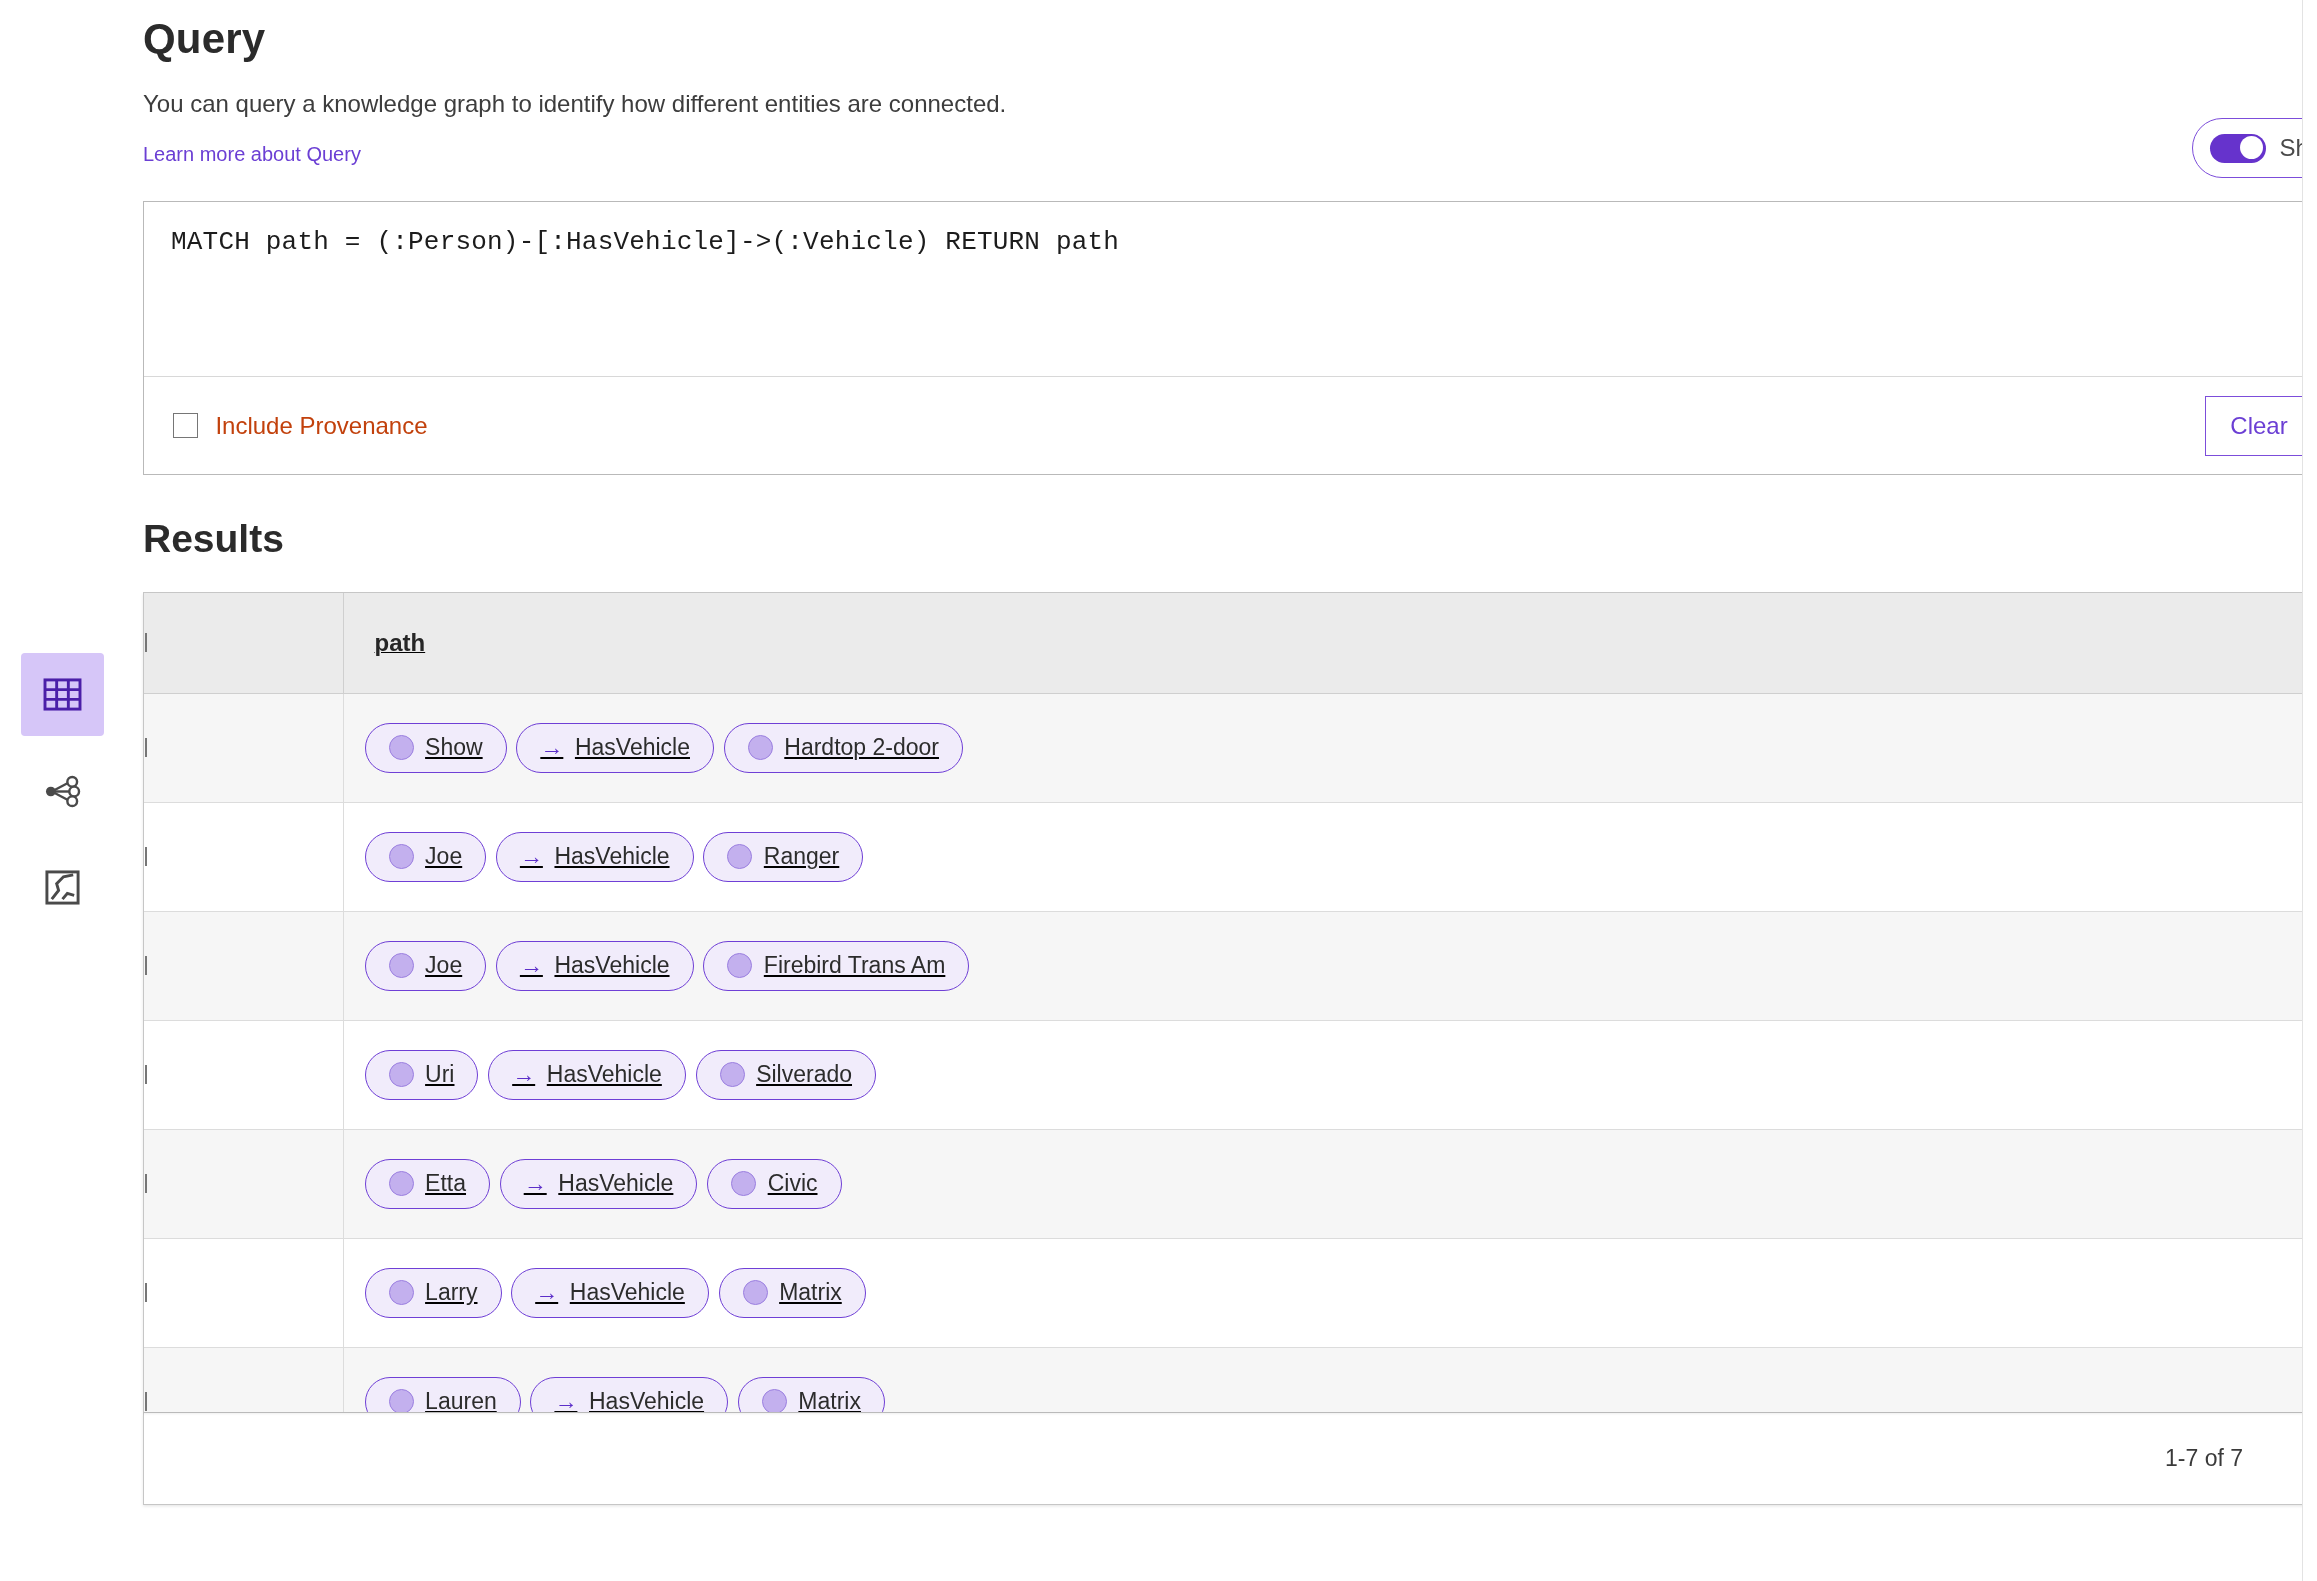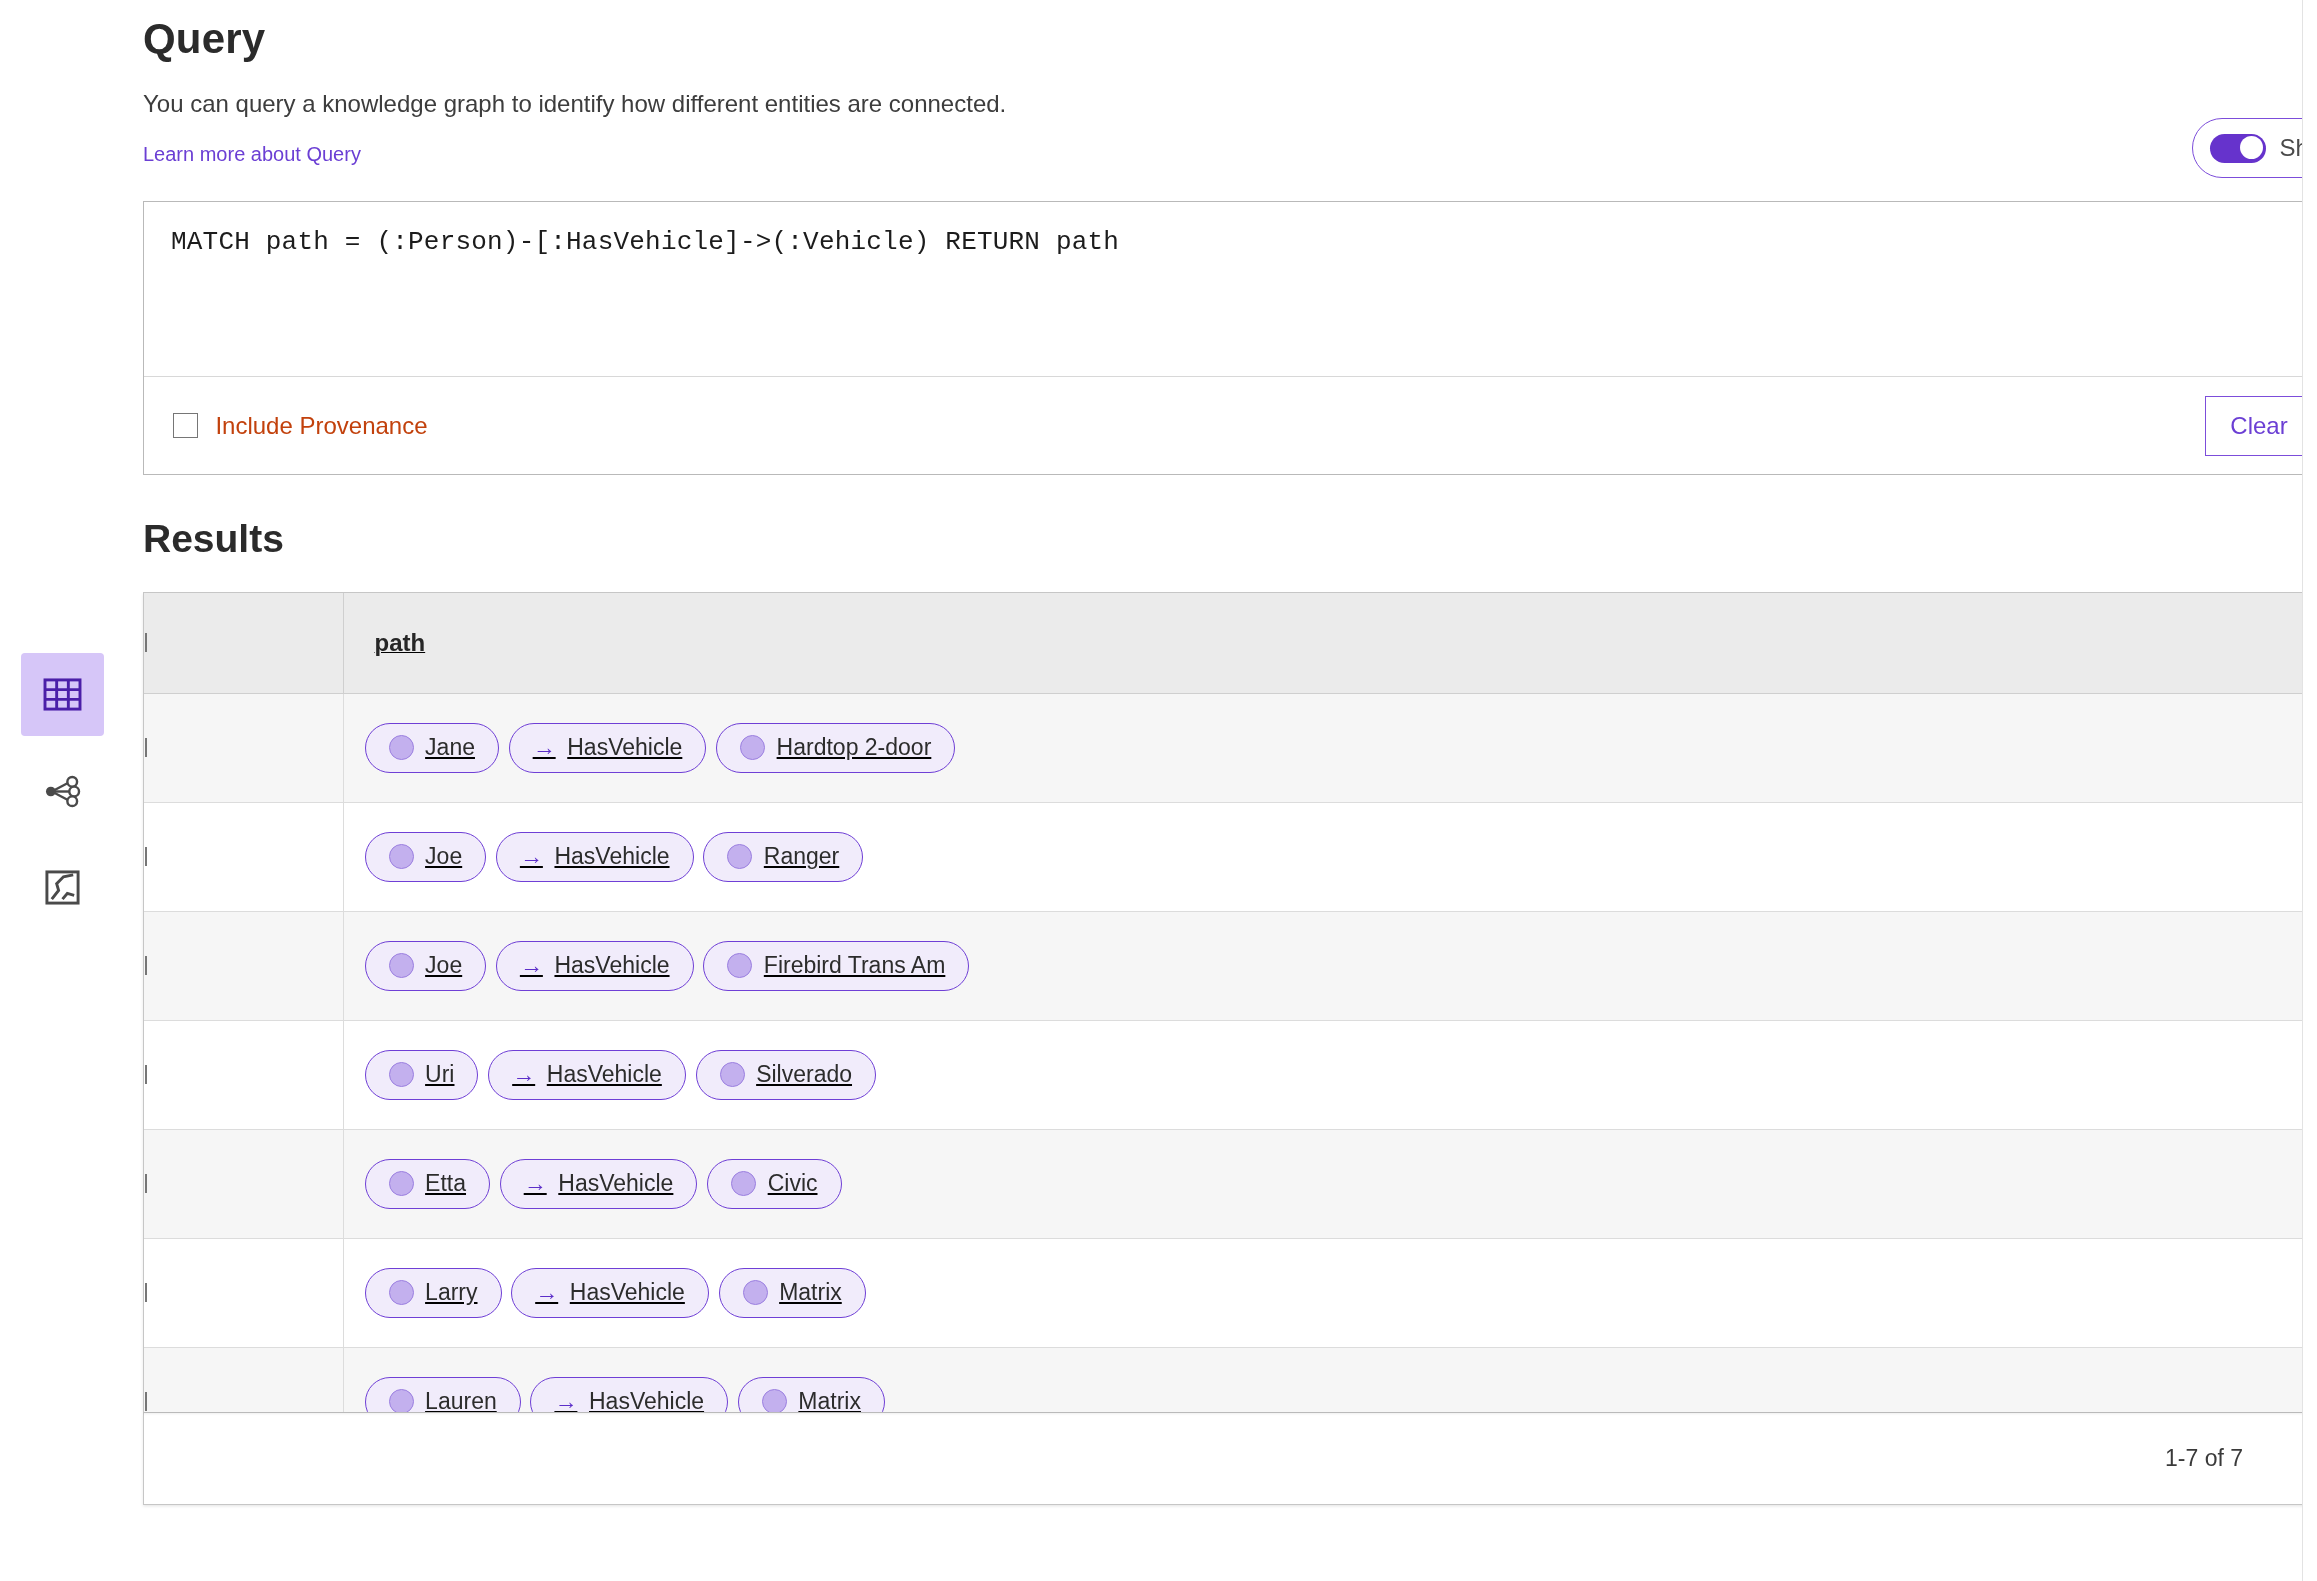--- a/index.html
+++ b/index.html
@@ -364,21 +364,21 @@
               </th>
             </tr>
           </thead>
           <tbody id="rows-body">
               <tr class="row odd">
                 <td class="col-check"><span class="chk"></span></td>
                 <td class="col-path">
                   <div class="path-row">
                     <span class="chip">
                       <span class="node-dot"></span>
-                      <span>Jane</span>
+                      <span>Show</span>
                     </span>
                     <span class="chip">
                       <span class="arrow">→</span>
                       <span>HasVehicle</span>
                     </span>
                     <span class="chip">
                       <span class="node-dot"></span>
                       <span>Hardtop 2-door</span>
                     </span>
                   </div>

